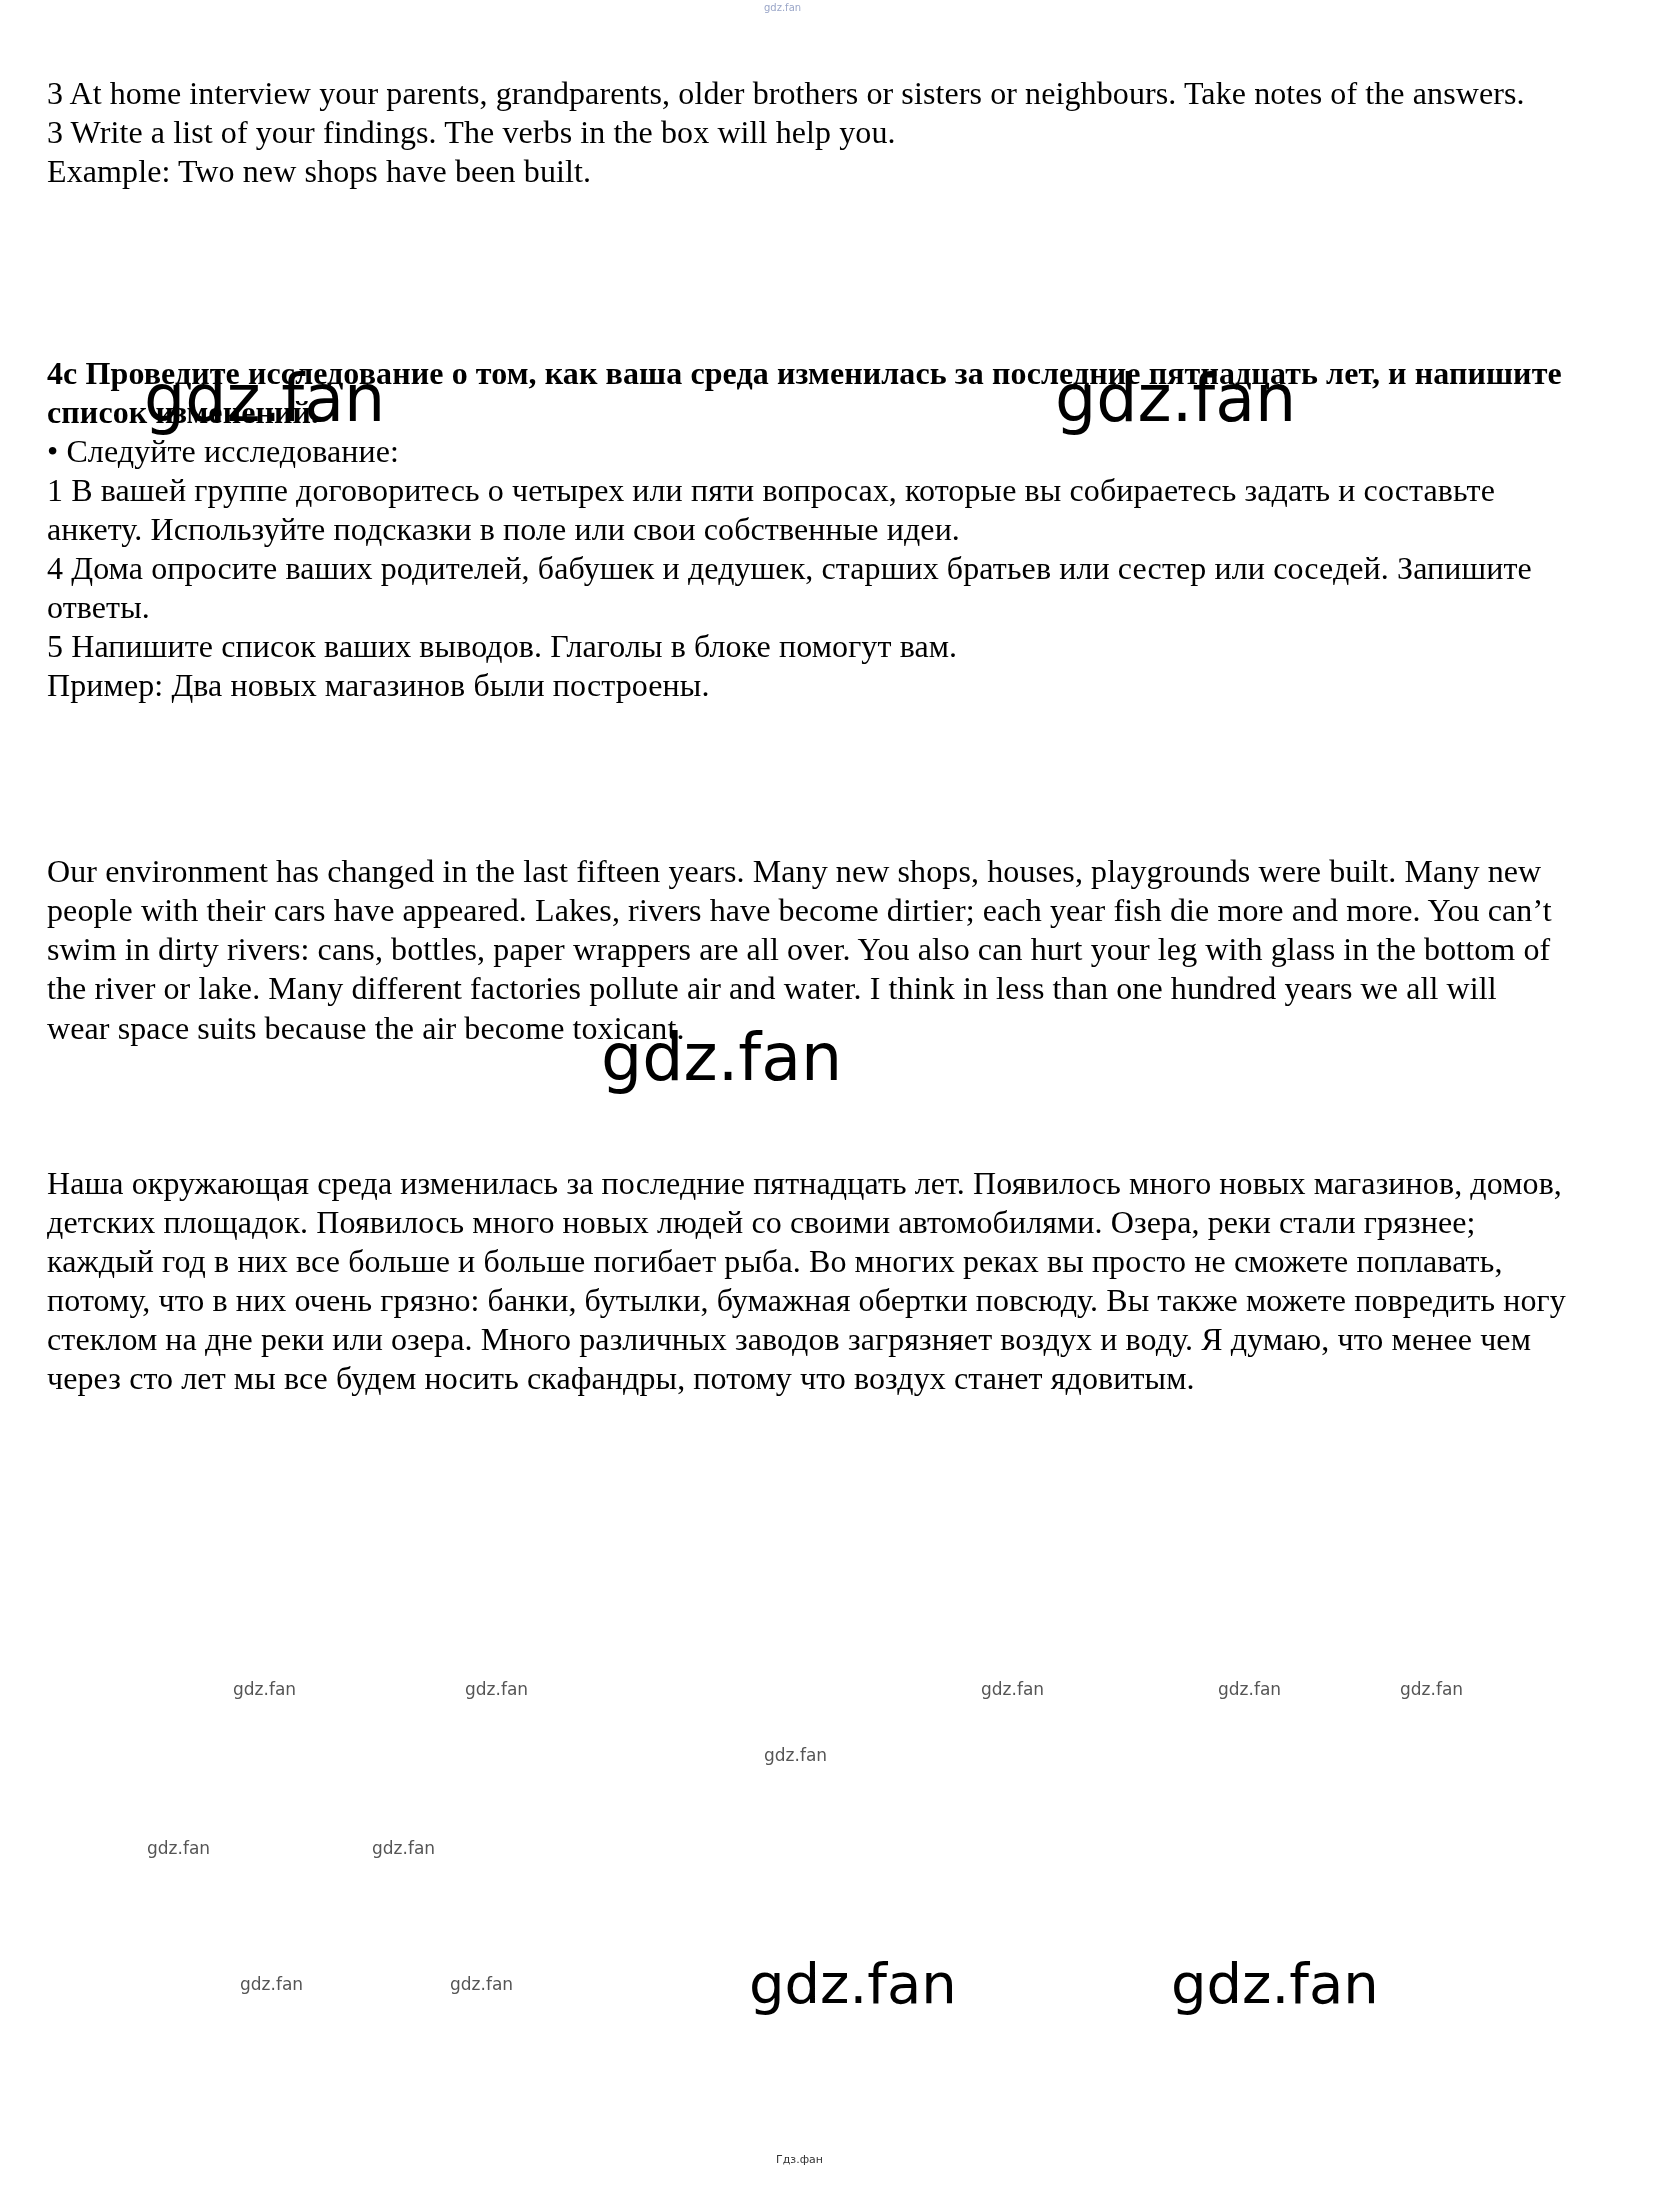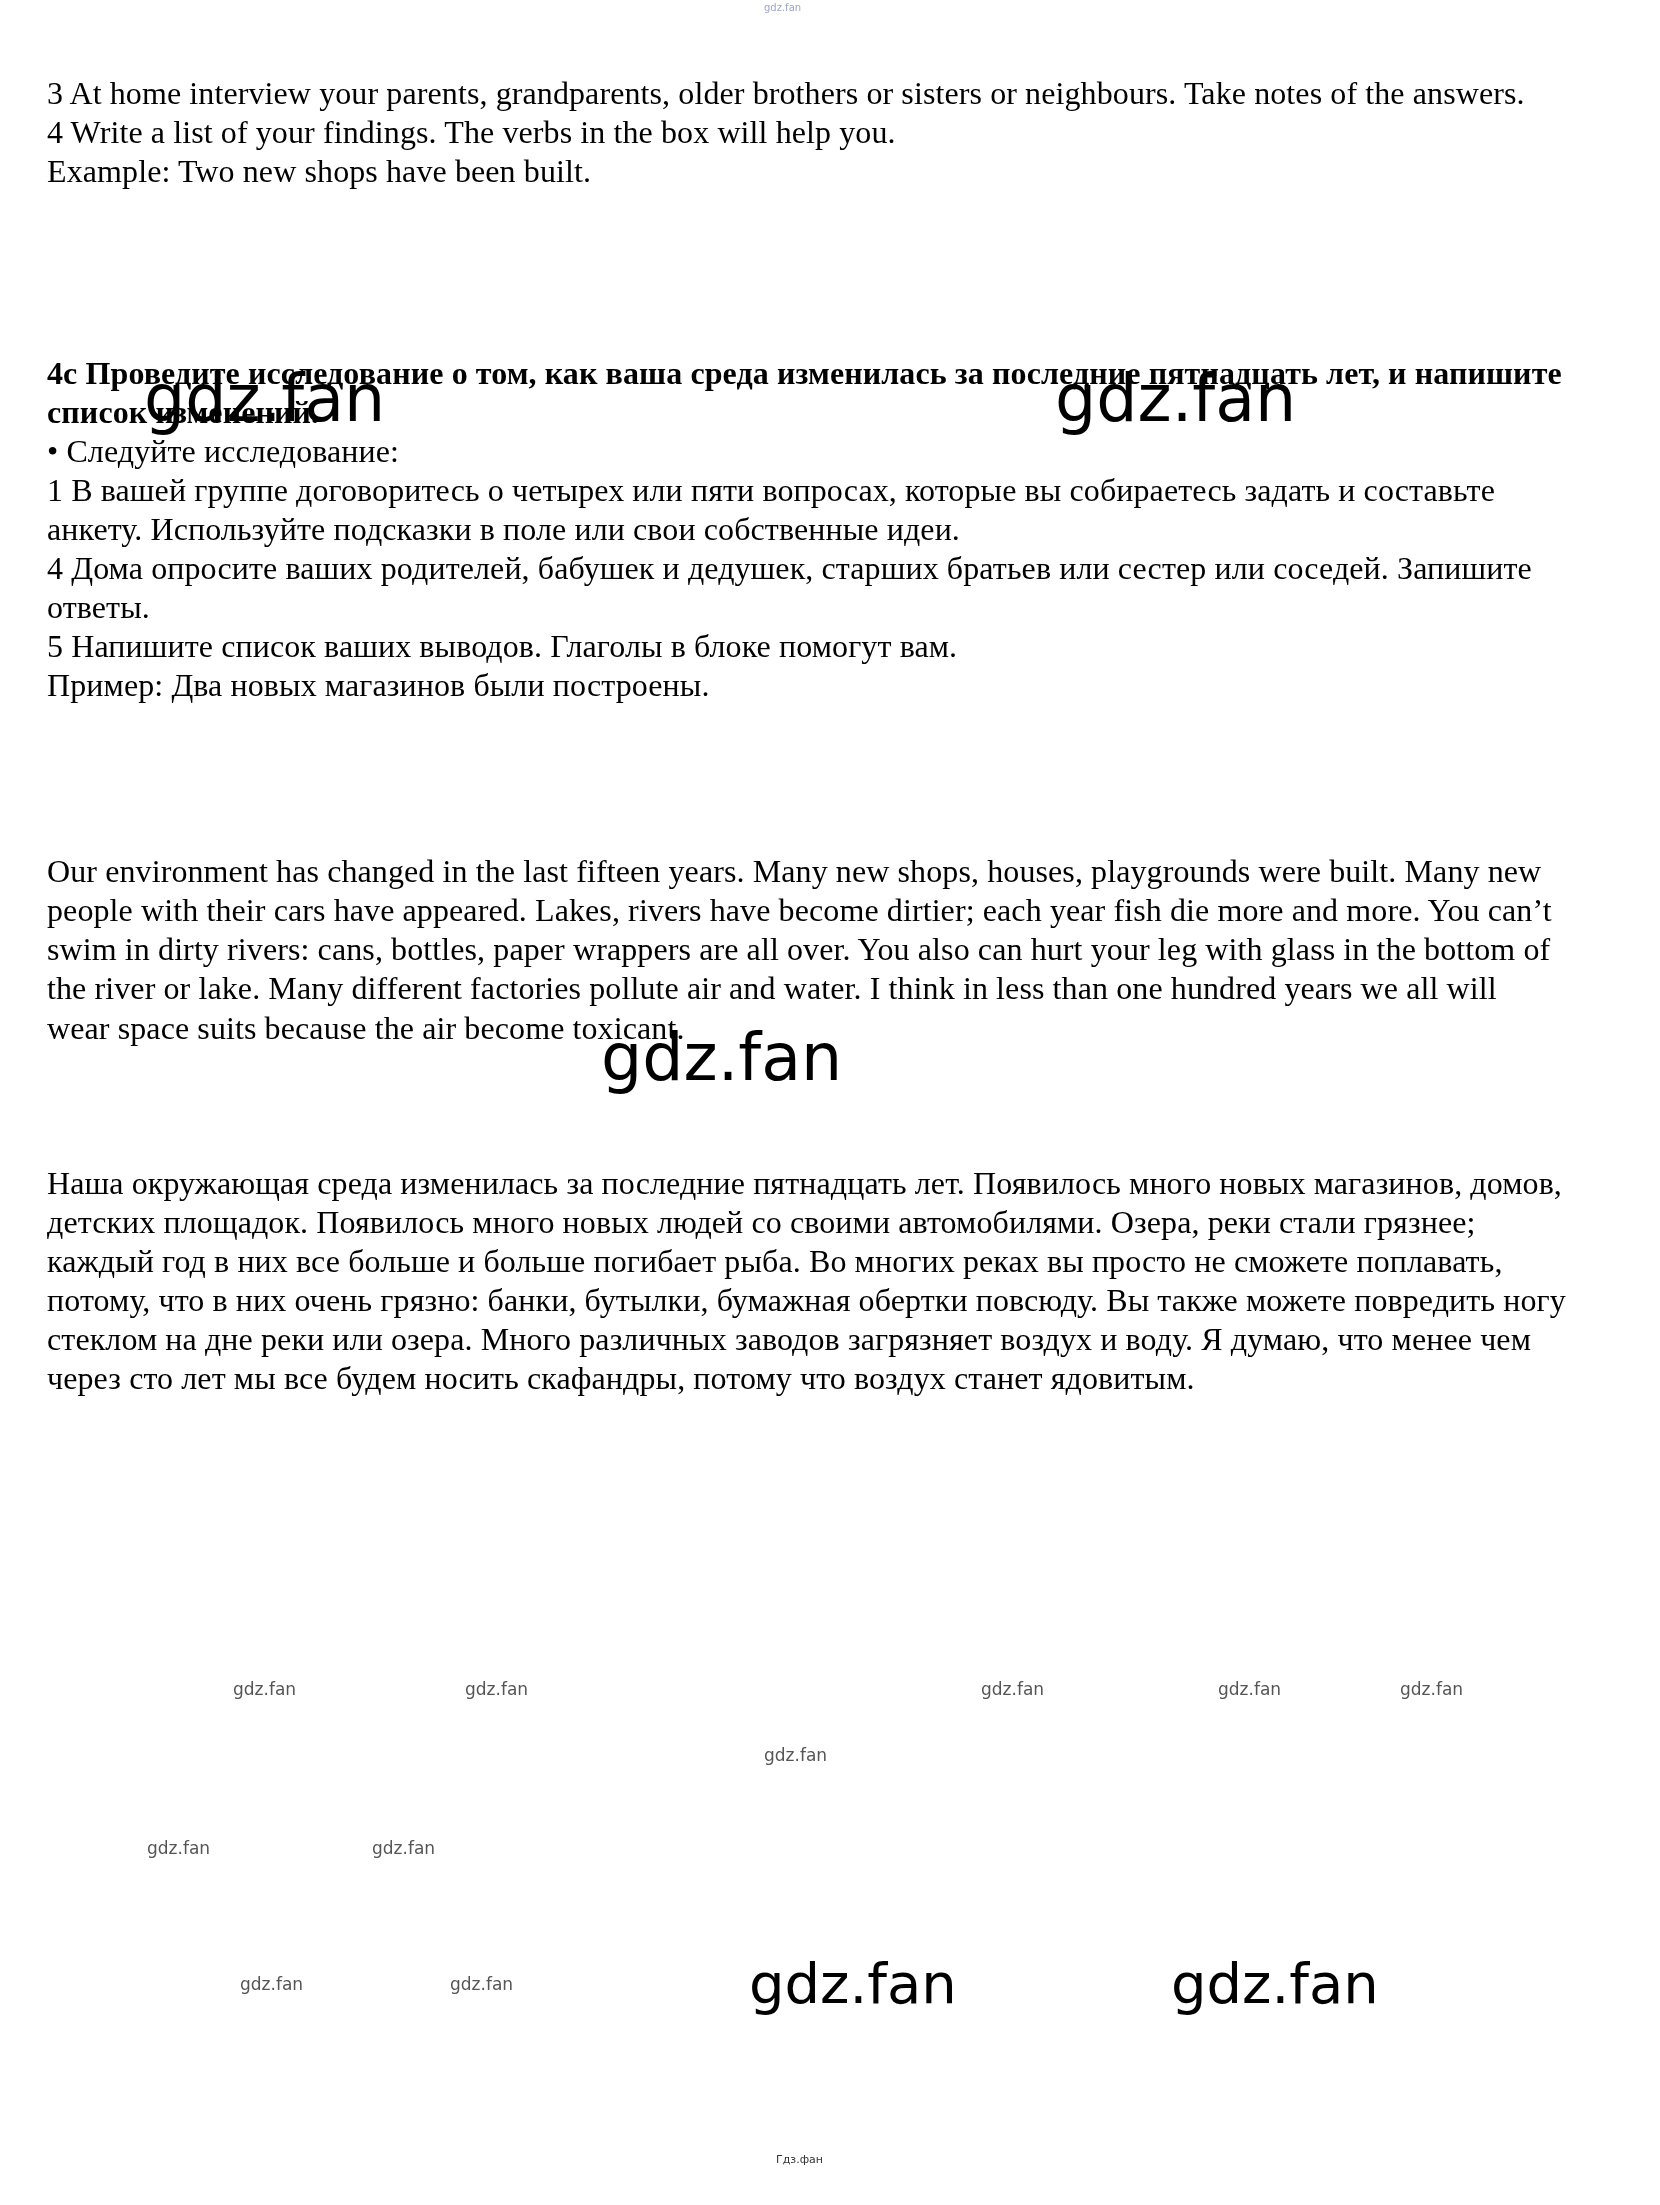--- a/index.html
+++ b/index.html
@@ -76,21 +76,21 @@
 <body>
 
 <div class="page">
 
   <div class="wm wm-tiny" style="left:764px; top:1.6px;">gdz.fan</div>
 
   <div class="content">
 
     <div class="block">
       <p class="para">3 At home interview your parents, grandparents, older brothers or sisters or neighbours. Take notes of the answers.</p>
-      <p class="para">4 Write a list of your findings. The verbs in the box will help you.</p>
+      <p class="para">3 Write a list of your findings. The verbs in the box will help you.</p>
       <p class="para">Example: Two new shops have been built.</p>
     </div>
 
     <div class="spacer-lg"></div>
 
     <p class="para bold">4c Проведите исследование о том, как ваша среда изменилась за последние пятнадцать лет, и напишите список изменений.</p>
 
     <div class="block">
       <p class="para">• Следуйте исследование:</p>
       <p class="para">1 В вашей группе договоритесь о четырех или пяти вопросах, которые вы собираетесь задать и составьте анкету. Используйте подсказки в поле или свои собственные идеи.</p>

